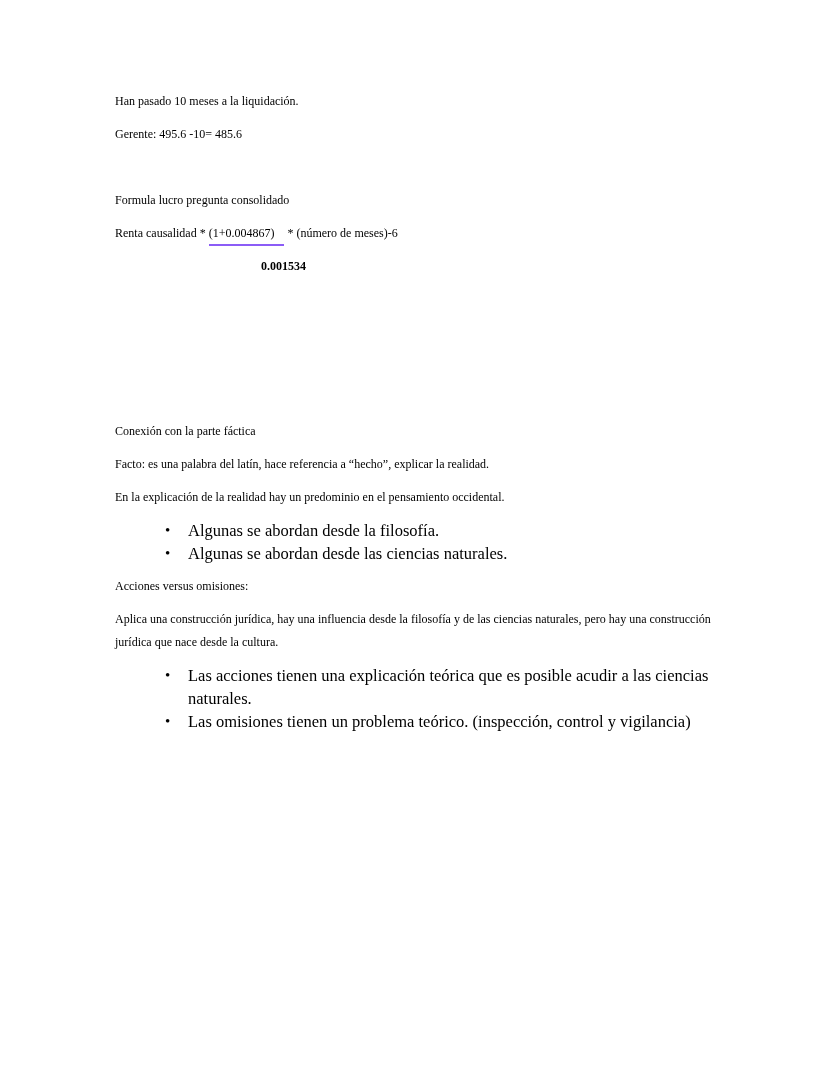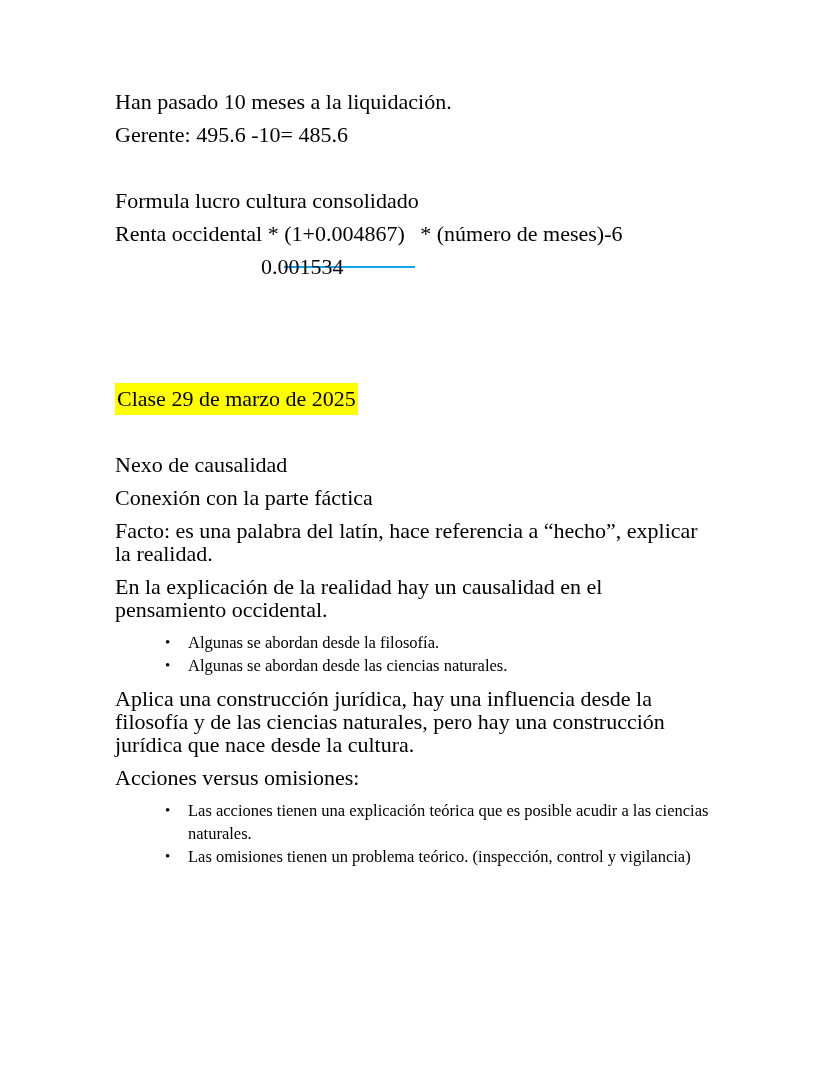--- a/index.html
+++ b/index.html
@@ -11,38 +11,39 @@
     color: #000000;
     overflow: hidden;
   }
   .doc-page {
     width: 828px;
     height: 1071px;
     padding: 90px 113px 0 115px;
     background: #ffffff;
   }
   .doc-par {
-    font-size: 22px;
+    font-size: 12px;
     line-height: 23px;
     margin: 0 0 10px 0;
     white-space: normal;
   }
   .empty-par {
     height: 23px;
     margin: 0 0 10px 0;
   }
   .underlined-term {
-    border-bottom: 2px solid #0ea5e9;
-    padding-bottom: 20px;
+    border-bottom: 2px solid #8b5cf6;
+    padding-bottom: 4px;
     padding-right: 10px;
     margin-top: 34px;
   }
   .fraction-denominator {
     margin-left: 146px;
     margin-top: 0;
+    font-weight: bold;
   }
   .highlighted {
     background: #ffff00;
     padding: 3px 2px 4px 2px;
   }
   ul.doc-bullets {
     list-style: none;
     margin: 0 0 10px 0;
     padding: 0 0 0 50px;
   }
@@ -66,59 +67,57 @@
 <div class="doc-page">
 
   <p class="doc-par">Han pasado 10 meses a la liquidación.</p>
 
 
   <p class="doc-par">Gerente: 495.6 -10= 485.6</p>
 
   <div class="empty-par"></div>
 
 
-  <p class="doc-par">Formula lucro cultura consolidado</p>
+  <p class="doc-par">Formula lucro pregunta consolidado</p>
 
-  <p class="doc-par"><span>Renta occidental * </span><span class="underlined-term">(1+0.004867)</span><span> * (número de meses)-6</span></p>
+  <p class="doc-par"><span>Renta causalidad * </span><span class="underlined-term">(1+0.004867)</span><span> * (número de meses)-6</span></p>
 
   <p class="doc-par fraction-denominator">0.001534</p>
 
   <div class="empty-par"></div>
 
 
   <div class="empty-par"></div>
   <div class="empty-par"></div>
 
-  <p class="doc-par"><span class="highlighted">Clase 29 de marzo de 2025</span></p>
 
   <div class="empty-par"></div>
 
-  <p class="doc-par">Nexo de causalidad</p>
 
   <p class="doc-par">Conexión con la parte fáctica</p>
 
   <p class="doc-par">Facto: es una palabra del latín, hace referencia a “hecho”, explicar la realidad.</p>
 
-  <p class="doc-par">En la explicación de la realidad hay un causalidad en el pensamiento occidental.</p>
+  <p class="doc-par">En la explicación de la realidad hay un predominio en el pensamiento occidental.</p>
 
 
   <ul class="doc-bullets">
     <li>
       <span class="bullet-marker">•</span>
       <span class="bullet-text">Algunas se abordan desde la filosofía.</span>
     </li>
     <li>
       <span class="bullet-marker">•</span>
       <span class="bullet-text">Algunas se abordan desde las ciencias naturales.</span>
     </li>
   </ul>
 
+  <p class="doc-par">Acciones versus omisiones:</p>
+
   <p class="doc-par">Aplica una construcción jurídica, hay una influencia desde la filosofía y de las ciencias naturales, pero hay una construcción jurídica que nace desde la cultura.</p>
-
-  <p class="doc-par">Acciones versus omisiones:</p>
 
   <ul class="doc-bullets">
     <li>
       <span class="bullet-marker">•</span>
       <span class="bullet-text">Las acciones tienen una explicación teórica que es posible acudir a las ciencias naturales.</span>
     </li>
     <li>
       <span class="bullet-marker">•</span>
       <span class="bullet-text">Las omisiones tienen un problema teórico. (inspección, control y vigilancia)</span>
     </li>

